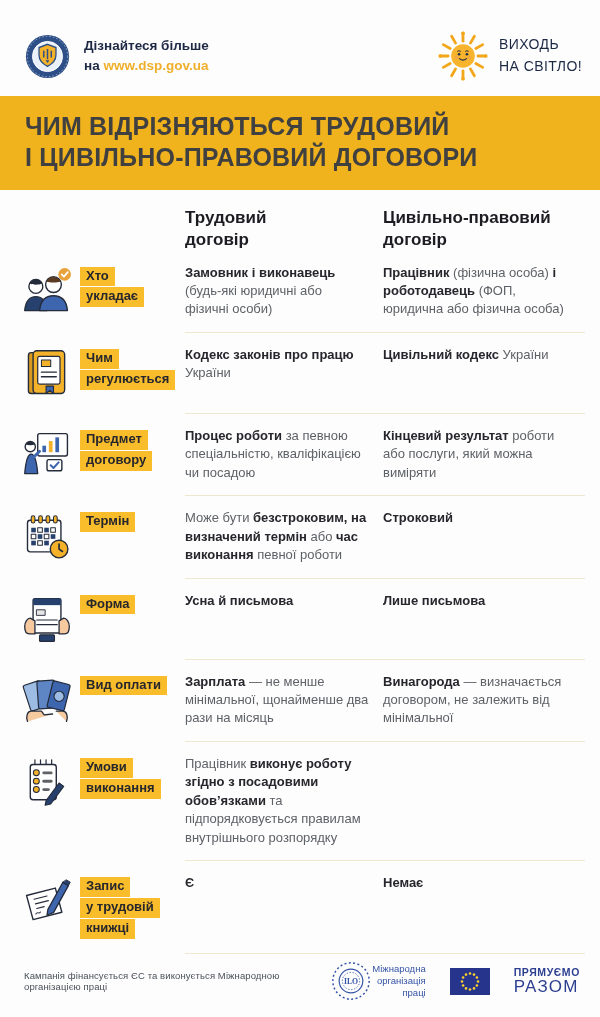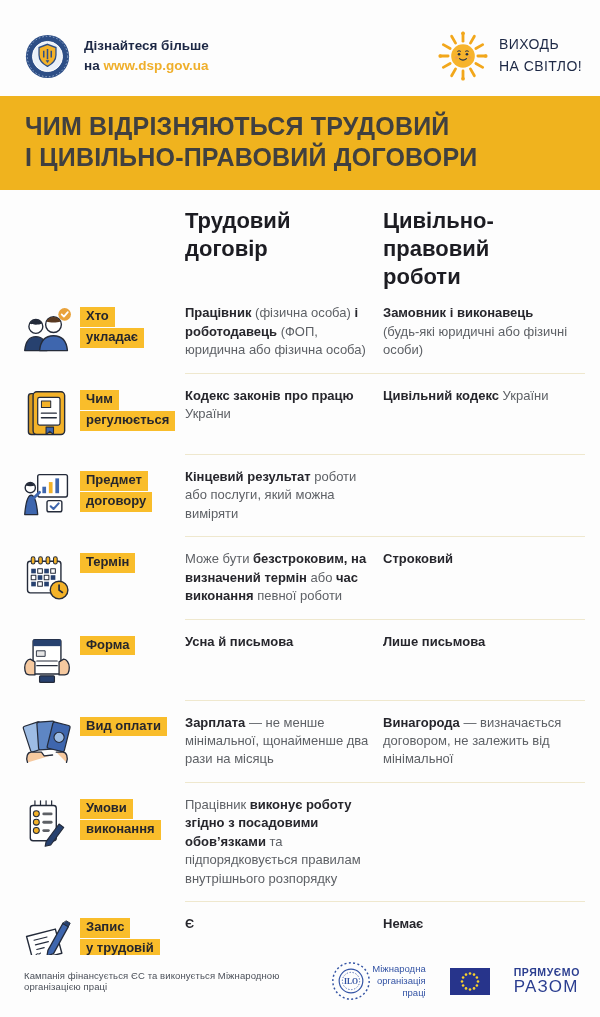--- a/index.html
+++ b/index.html
@@ -18,21 +18,21 @@
   .campaign{margin-left:8px;font-size:14px;font-weight:400;color:var(--navy,#1d2845);line-height:1.55;letter-spacing:.4px;}
 
   
   .title-band{flex:none;background:var(--band-yellow,#f0b31e);padding:15px 25px 17px;}
   .title{font-size:25px;font-weight:700;color:#404040;line-height:1.24;letter-spacing:.2px;}
 
   
   .table{flex:1 1 auto;overflow:hidden;display:flex;flex-direction:column;}
   .grid{display:grid;grid-template-columns:66px 105px 198px auto;padding:0 15px 0 14px;align-items:start;}
   .col-headers{padding-top:17px;padding-bottom:2px;}
-  .col-head{font-size:22px;font-weight:700;color:#1c1c22;line-height:1.28;}
+  .col-head{font-size:17px;font-weight:700;color:#1c1c22;line-height:1.28;}
   .col-head.h1{grid-column:3;width:115px;}
   .col-head.h2{grid-column:4;width:180px;}
   .row{padding-top:11px;padding-bottom:11px;}
   .cell-icon{display:flex;justify-content:center;padding-top:2px;}
   .cell-icon svg{width:52px;height:52px;display:block;}
   .cell-label{padding-top:3px;}
   .hl{display:table;background:var(--highlight-yellow,#f9bd2b);color:#26262c;font-weight:700;font-size:13px;line-height:1.3;padding:1px 6px 2px;margin-bottom:1px;}
   .cell-text{font-size:13px;line-height:1.42;padding-right:14px;}
   .cell-text .r{color:var(--text-regular,#5e6166);font-weight:400;}
   .cell-text .b{color:var(--text-bold,#26262c);font-weight:700;}
@@ -113,42 +113,42 @@
   <div class="title-band">
     <div class="title">
       <div>ЧИМ ВІДРІЗНЯЮТЬСЯ ТРУДОВИЙ</div>
       <div>І ЦИВІЛЬНО-ПРАВОВИЙ ДОГОВОРИ</div>
     </div>
   </div>
 
   <div class="table">
     <div class="grid col-headers">
       <div class="col-head h1">Трудовий договір</div>
-      <div class="col-head h2">Цивільно-правовий роботи</div>
+      <div class="col-head h2">Цивільно-правовий договір</div>
     </div>
     <div>
         <div class="row grid">
           <div class="cell-icon">
             <svg viewBox="0 0 56 56">
               <circle cx="16" cy="22" r="7.5" fill="#fff" stroke="#242B3A" stroke-linecap="round" stroke-linejoin="round" stroke-width="1.5"></circle>
               <path d="M16 14.8a7.3 7.3 0 0 1 6.6 4.4c-3.6 1.2-9.6 1.2-13.2 0a7.3 7.3 0 0 1 6.6-4.4z" fill="#242B3A"></path>
               <path d="M4 48c1-10 5.5-15 12-15s11 5 12 15z" fill="#27416F" stroke="#242B3A" stroke-linecap="round" stroke-linejoin="round" stroke-width="1.5"></path>
               <circle cx="35" cy="20" r="8.5" fill="#fff" stroke="#242B3A" stroke-linecap="round" stroke-linejoin="round" stroke-width="1.5"></circle>
               <path d="M35 11.8a8.3 8.3 0 0 1 7.6 5c-4.1 1.4-11.1 1.4-15.2 0a8.3 8.3 0 0 1 7.6-5z" fill="#5A3A22"></path>
               <path d="M20 48c1-11 7-16 15-16s14 5 15 16z" fill="#3E66AE" stroke="#242B3A" stroke-linecap="round" stroke-linejoin="round" stroke-width="1.5"></path>
               <circle cx="47" cy="9" r="6.8" fill="#E9A23B"></circle>
               <path d="M43.8 9l2.4 2.4 4.2-4.8" stroke="#fff" stroke-width="1.9" fill="none" stroke-linecap="round" stroke-linejoin="round"></path>
             </svg>
           </div>
           <div class="cell-label">
             <span class="hl">Хто</span>
             <span class="hl">укладає</span>
           </div>
+          <div class="cell-text"><span class="b">Замовник і виконавець</span><span class="r"> (будь-які юридичні або фізичні особи)</span></div>
           <div class="cell-text"><span class="b">Працівник</span><span class="r"> (фізична особа) </span><span class="b">і роботодавець</span><span class="r"> (ФОП, юридична або фізична особа)</span></div>
-          <div class="cell-text"><span class="b">Замовник і виконавець</span><span class="r"> (будь-які юридичні або фізичні особи)</span></div>
         </div>
         <div class="divider"></div>
         <div class="row grid">
           <div class="cell-icon">
             <svg viewBox="0 0 56 56">
               <rect x="8" y="5" width="10" height="44" rx="3" fill="#D99B22" stroke="#242B3A" stroke-linecap="round" stroke-linejoin="round" stroke-width="1.5"></rect>
               <rect x="13" y="3" width="34" height="46" rx="4" fill="#F3B229" stroke="#242B3A" stroke-linecap="round" stroke-linejoin="round" stroke-width="1.5"></rect>
               <rect x="18" y="9" width="24" height="30" rx="2" fill="#fff" stroke="#242B3A" stroke-linecap="round" stroke-linejoin="round" stroke-width="1.3"></rect>
               <rect x="22" y="13" width="10" height="7" fill="#F3B229" stroke="#242B3A" stroke-linecap="round" stroke-linejoin="round" stroke-width="1.1"></rect>
               <line x1="22" y1="26" x2="38" y2="26" stroke="#242B3A" stroke-linecap="round" stroke-linejoin="round" stroke-width="1.5"></line>
@@ -176,20 +176,21 @@
               <path d="M4 48c1-12 3-21 7-21s6 9 7 21z" fill="#3E66AE" stroke="#242B3A" stroke-linecap="round" stroke-linejoin="round" stroke-width="1.4"></path>
               <path d="M13 31l7-7" stroke="#3E66AE" stroke-width="3" stroke-linecap="round" fill="none"></path>
               <rect x="28" y="33" width="16" height="12" rx="2" fill="#fff" stroke="#242B3A" stroke-linecap="round" stroke-linejoin="round" stroke-width="1.5"></rect>
               <path d="M32 39l3 3 5.5-6" stroke="#3E66AE" stroke-width="2.2" fill="none" stroke-linecap="round" stroke-linejoin="round"></path>
             </svg>
           </div>
           <div class="cell-label">
             <span class="hl">Предмет</span>
             <span class="hl">договору</span>
           </div>
+          <div class="cell-text"><span class="b">Процес роботи</span><span class="r"> за певною спеціальністю, кваліфікацією чи посадою</span></div>
           <div class="cell-text"><span class="b">Кінцевий результат</span><span class="r"> роботи або послуги, який можна виміряти</span></div>
         </div>
         <div class="divider"></div>
         <div class="row grid">
           <div class="cell-icon">
             <svg viewBox="0 0 56 56">
               <rect x="7" y="10" width="36" height="34" rx="3" fill="#fff" stroke="#242B3A" stroke-linecap="round" stroke-linejoin="round" stroke-width="1.5"></rect>
               <g fill="#F3B229" stroke="#242B3A" stroke-linecap="round" stroke-linejoin="round" stroke-width="1.1">
                 <rect x="11" y="5" width="4" height="8" rx="2"></rect>
                 <rect x="19" y="5" width="4" height="8" rx="2"></rect>

